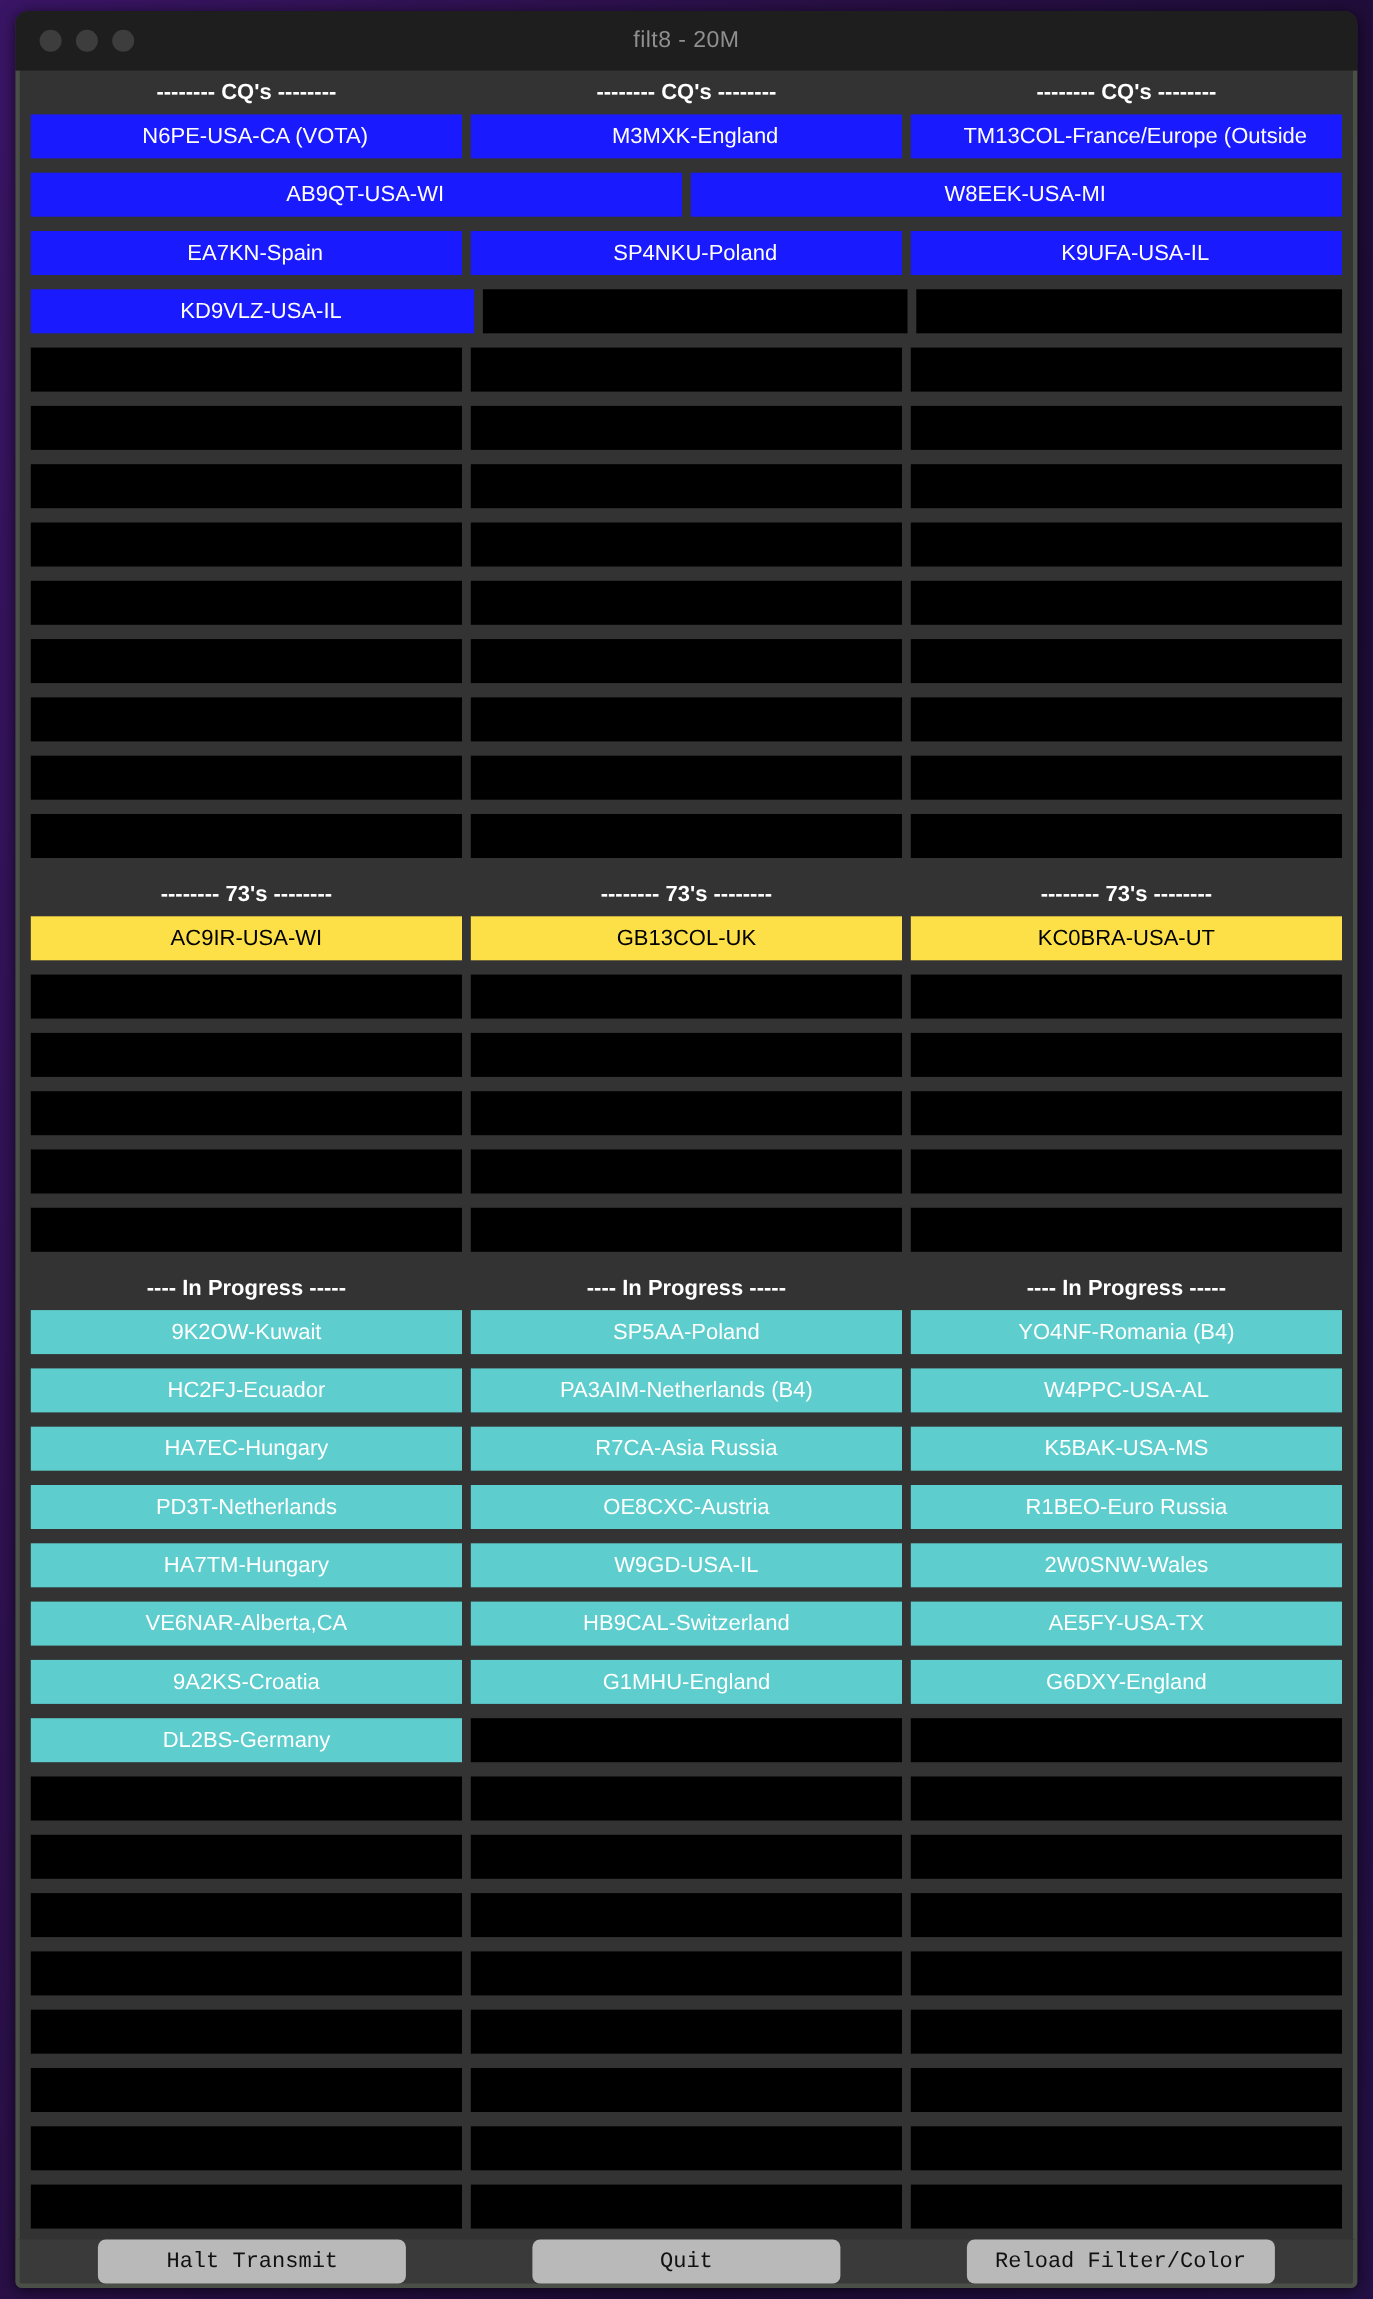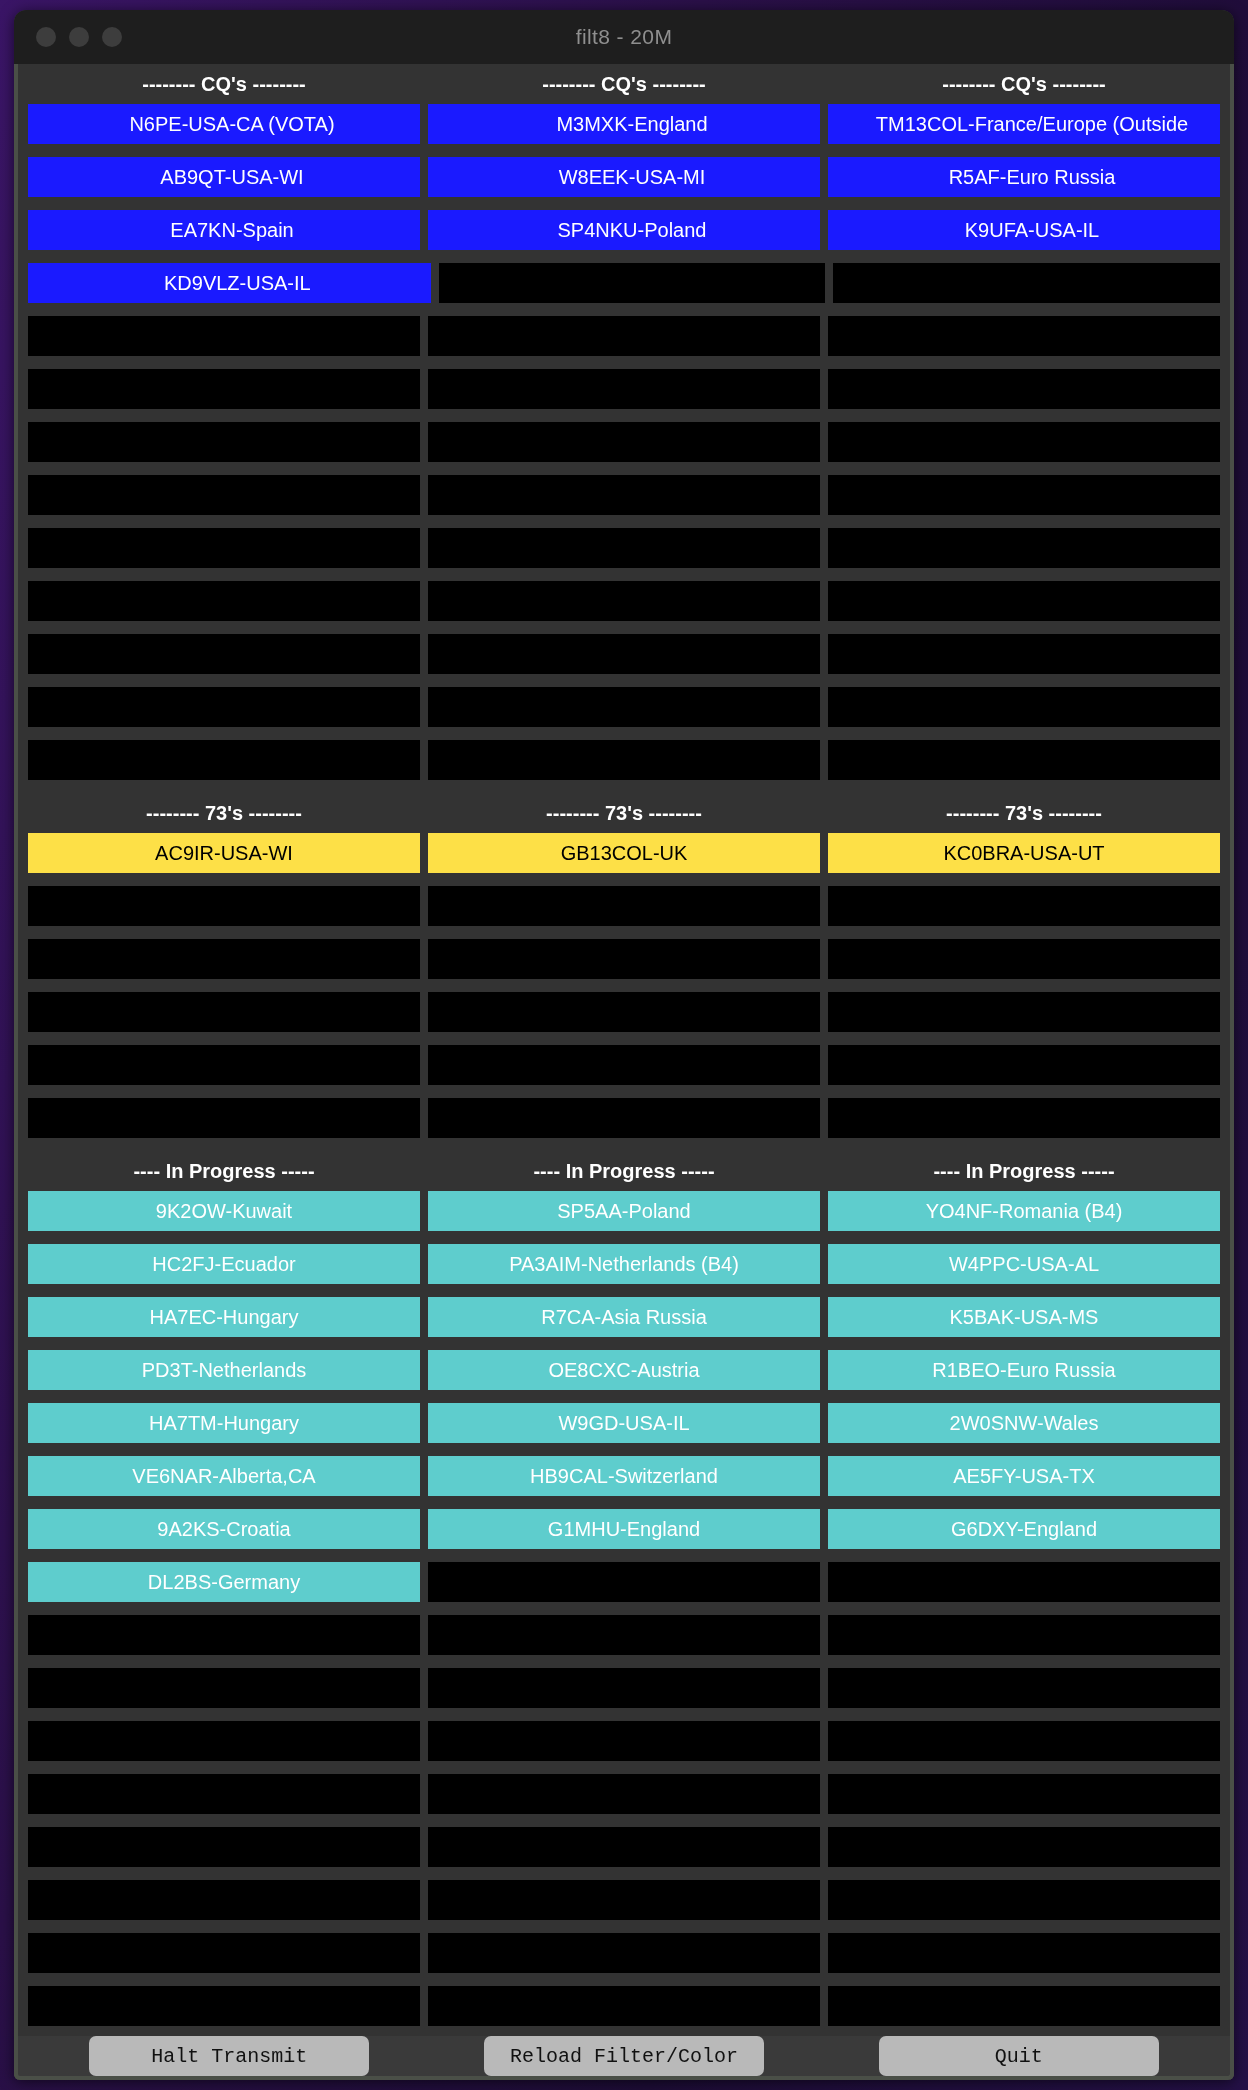--- a/index.html
+++ b/index.html
@@ -130,21 +130,20 @@
             <div class="sec-head">-------- CQ's --------</div>
           </div>
           <div class="grid-row">
             <div class="cell cq">N6PE-USA-CA (VOTA)</div>
             <div class="cell cq">M3MXK-England</div>
             <div class="cell cq">TM13COL-France/Europe (Outside</div>
           </div>
           <div class="grid-row">
             <div class="cell cq">AB9QT-USA-WI</div>
             <div class="cell cq">W8EEK-USA-MI</div>
-            <div class="cell cq">R5AF-Euro Russia</div>
           </div>
           <div class="grid-row">
             <div class="cell cq">EA7KN-Spain</div>
             <div class="cell cq">SP4NKU-Poland</div>
             <div class="cell cq">K9UFA-USA-IL</div>
           </div>
           <div class="grid-row">
             <div class="cell cq">KD9VLZ-USA-IL</div>
             <div class="cell empty"></div>
             <div class="cell empty"></div>
@@ -321,19 +320,19 @@
         </div>
       </div>
 
   </div>
 
   <div class="footer" style="position:absolute;left:14px;right:14px;bottom:10px;width:1220px;">
     <div class="fbtn-wrap">
       <button class="fbtn">Halt Transmit</button>
     </div>
     <div class="fbtn-wrap">
-      <button class="fbtn">Reload Filter/Color</button>
+      <button class="fbtn">Quit</button>
     </div>
     <div class="fbtn-wrap">
-      <button class="fbtn">Quit</button>
+      <button class="fbtn">Reload Filter/Color</button>
     </div>
   </div>
 </div>
 
 </body></html>

